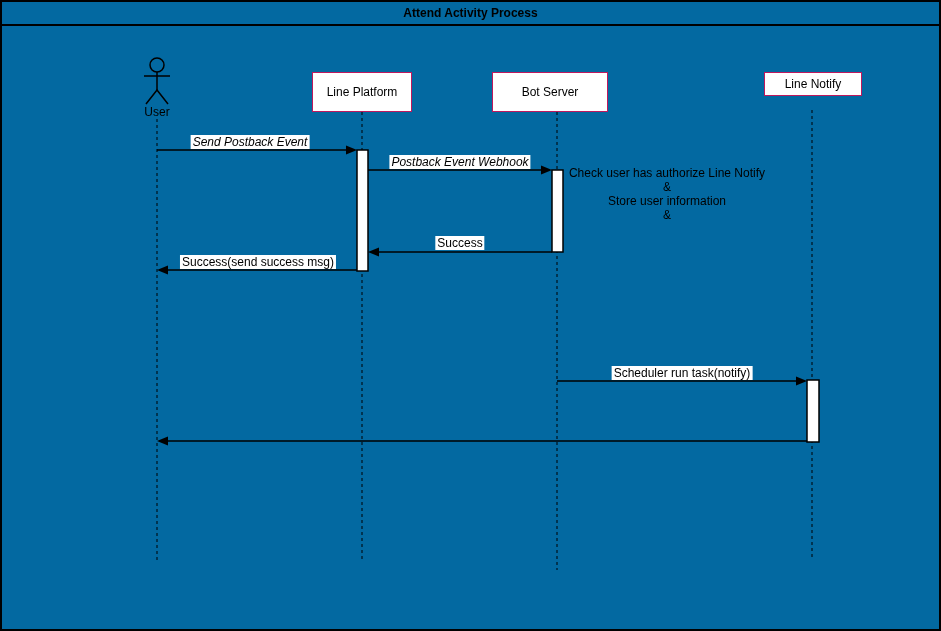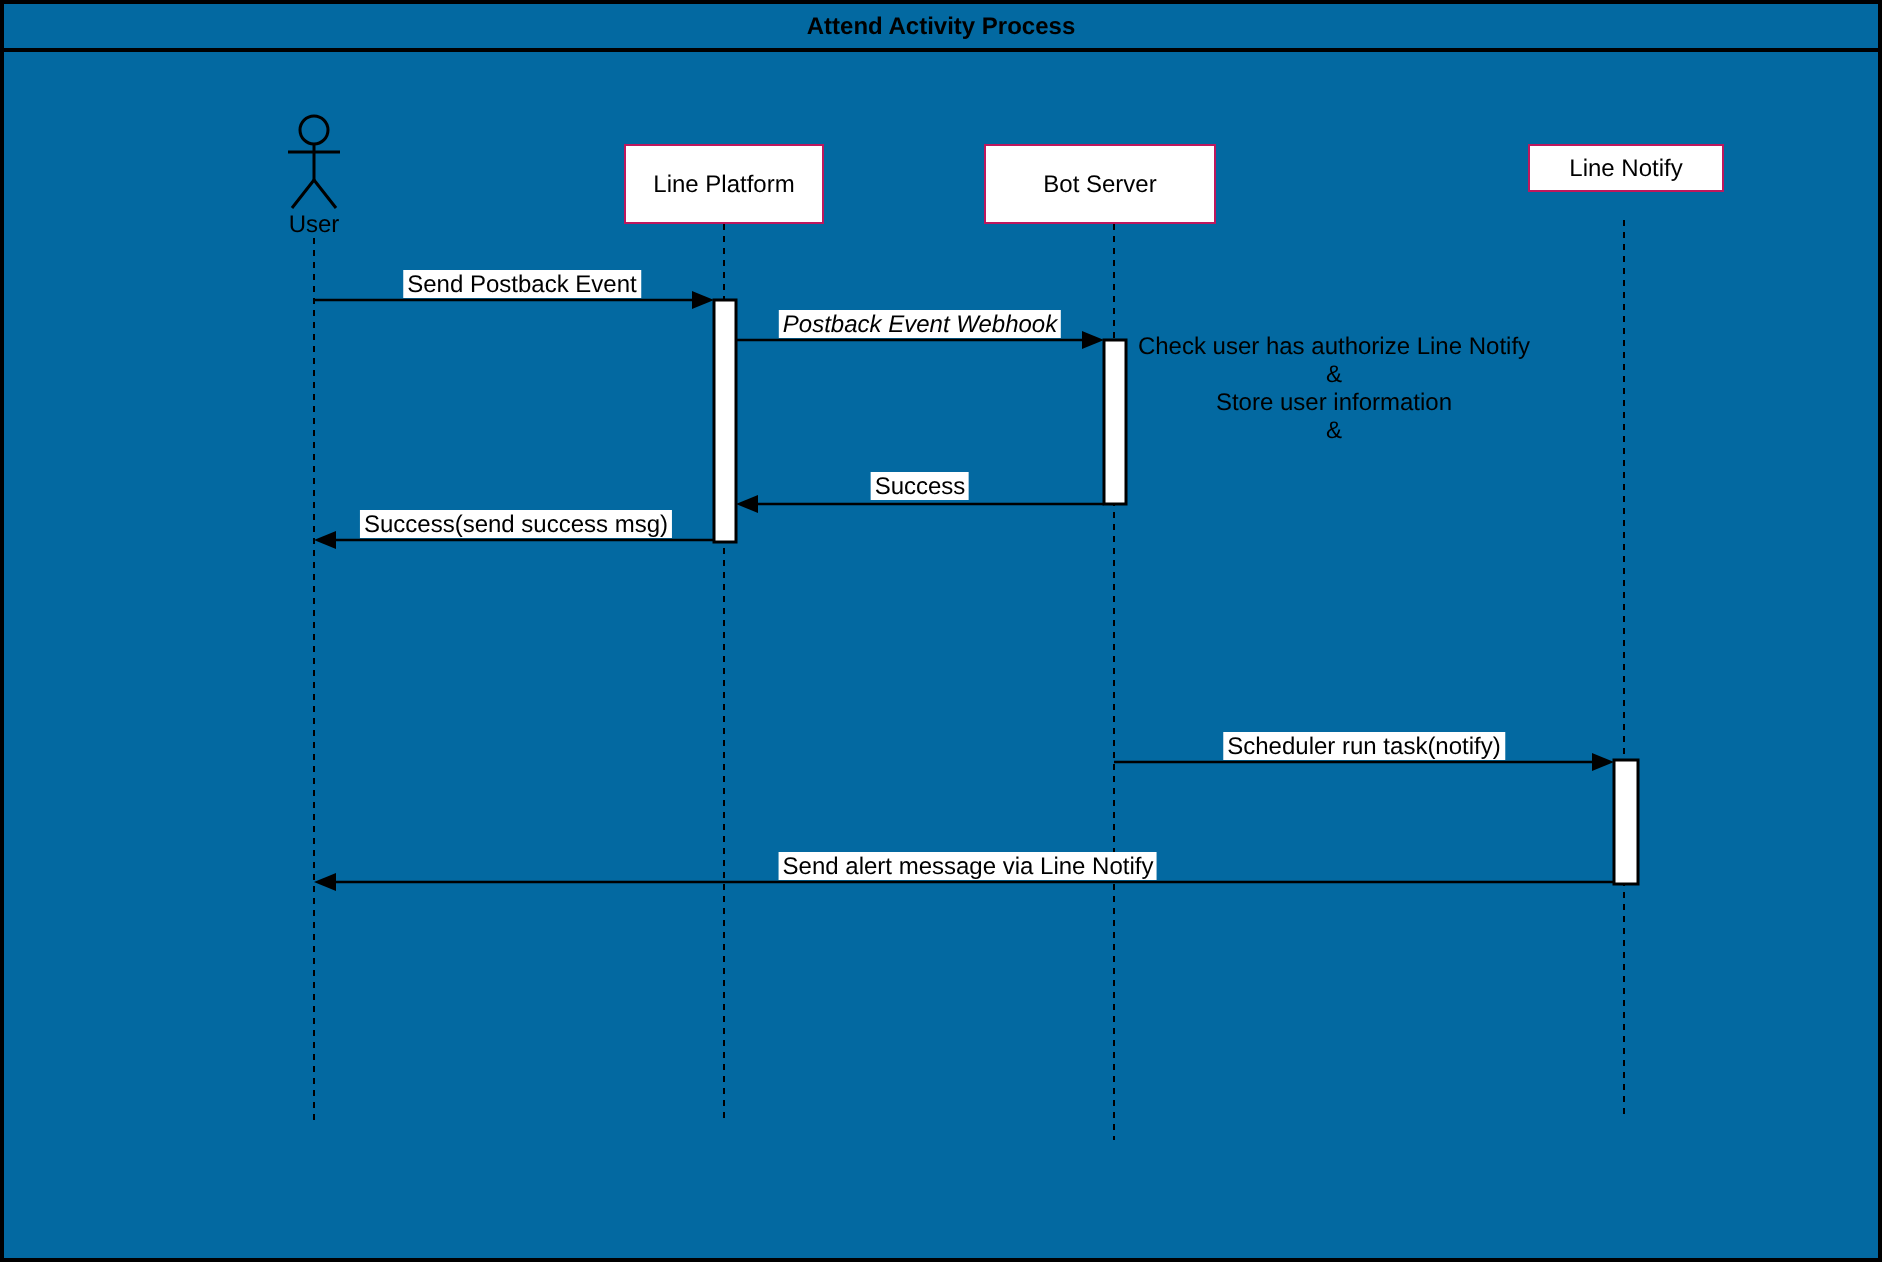--- a/index.html
+++ b/index.html
@@ -144,26 +144,25 @@
   </div>
   <div class="pbox" style="left:490px; top:70px; width:116px; height:40px;">
     <span>Bot Server</span>
   </div>
   <div class="pbox" style="left:762px; top:70px; width:98px; height:24px;">
     <span>Line Notify</span>
   </div>
 
   <div class="actor-label" style="left:155px; top:103px;">User</div>
 
-  <div class="msg-label" style="left:259px; top:133px;">Send Postback Event</div>
+  <div class="msg-label" style="left:248px; top:133px;font-style:italic;">Send Postback Event</div>
   <div class="msg-label" style="left:458px; top:153px;font-style:italic;">Postback Event Webhook</div>
   <div class="msg-label" style="left:458px; top:234px;">Success</div>
   <div class="msg-label" style="left:256px; top:253px;">Success(send success msg)</div>
   <div class="msg-label" style="left:680px; top:364px;">Scheduler run task(notify)</div>
-  <div class="msg-label" style="left:482px; top:424px;">Send alert message via Line Notify</div>
 
   <div class="note-block" style="left:555px; top:164px;">
     <div>Check user has authorize Line Notify</div>
     <div>&amp;</div>
     <div>Store user information</div>
     <div>&amp;</div>
   </div>
 
 </div>
 

